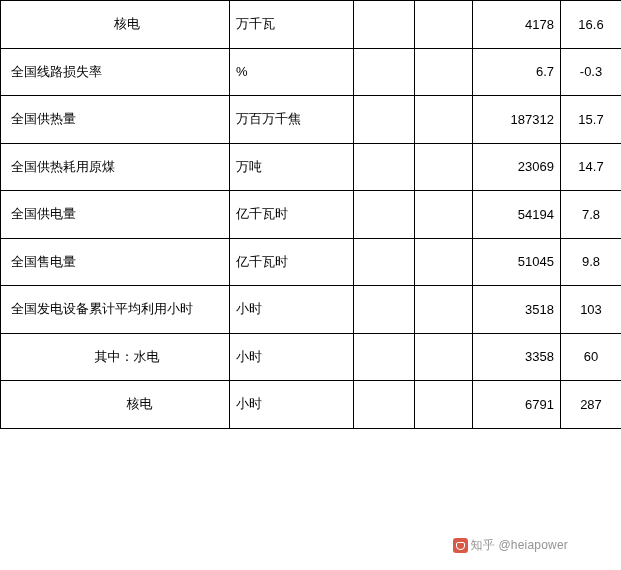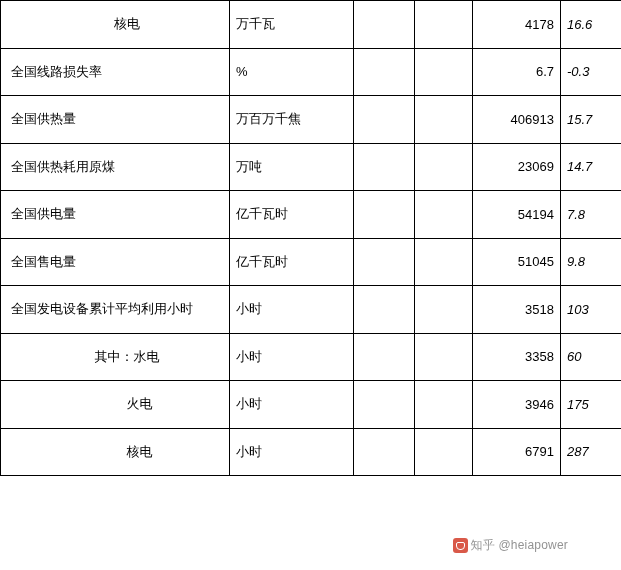--- a/index.html
+++ b/index.html
@@ -54,23 +54,22 @@
   td.unit {
     text-align: left;
   }
   td.blank { }
   td.value {
     text-align: right;
     padding-right: 10px;
     margin-left: 48px;
   }
   td.pct {
-    text-align: left;
+    text-align: center;
     padding-right: 10px;
-    font-style: italic;
   }
 
   
   .watermark {
     position: absolute;
     right: 12px;
     bottom: 16px;
     display: flex;
     align-items: center;
     gap: 3px;
@@ -137,21 +136,21 @@
         <td class="blank"></td>
         <td class="value">6.7</td>
         <td class="pct">-0.3</td>
       </tr>
 
       <tr>
         <td class="name indent-1">全国供热量</td>
         <td class="unit">万百万千焦</td>
         <td class="blank"></td>
         <td class="blank"></td>
-        <td class="value">406913</td>
+        <td class="value">187312</td>
         <td class="pct">15.7</td>
       </tr>
 
       <tr>
         <td class="name indent-1">全国供热耗用原煤</td>
         <td class="unit">万吨</td>
         <td class="blank"></td>
         <td class="blank"></td>
         <td class="value">23069</td>
         <td class="pct">14.7</td>
@@ -186,28 +185,20 @@
 
       <tr>
         <td class="name indent-2">其中：水电</td>
         <td class="unit">小时</td>
         <td class="blank"></td>
         <td class="blank"></td>
         <td class="value">3358</td>
         <td class="pct">60</td>
       </tr>
 
-      <tr>
-        <td class="name indent-3">火电</td>
-        <td class="unit">小时</td>
-        <td class="blank"></td>
-        <td class="blank"></td>
-        <td class="value">3946</td>
-        <td class="pct">175</td>
-      </tr>
 
       <tr>
         <td class="name indent-3">核电</td>
         <td class="unit">小时</td>
         <td class="blank"></td>
         <td class="blank"></td>
         <td class="value">6791</td>
         <td class="pct">287</td>
       </tr>
 

